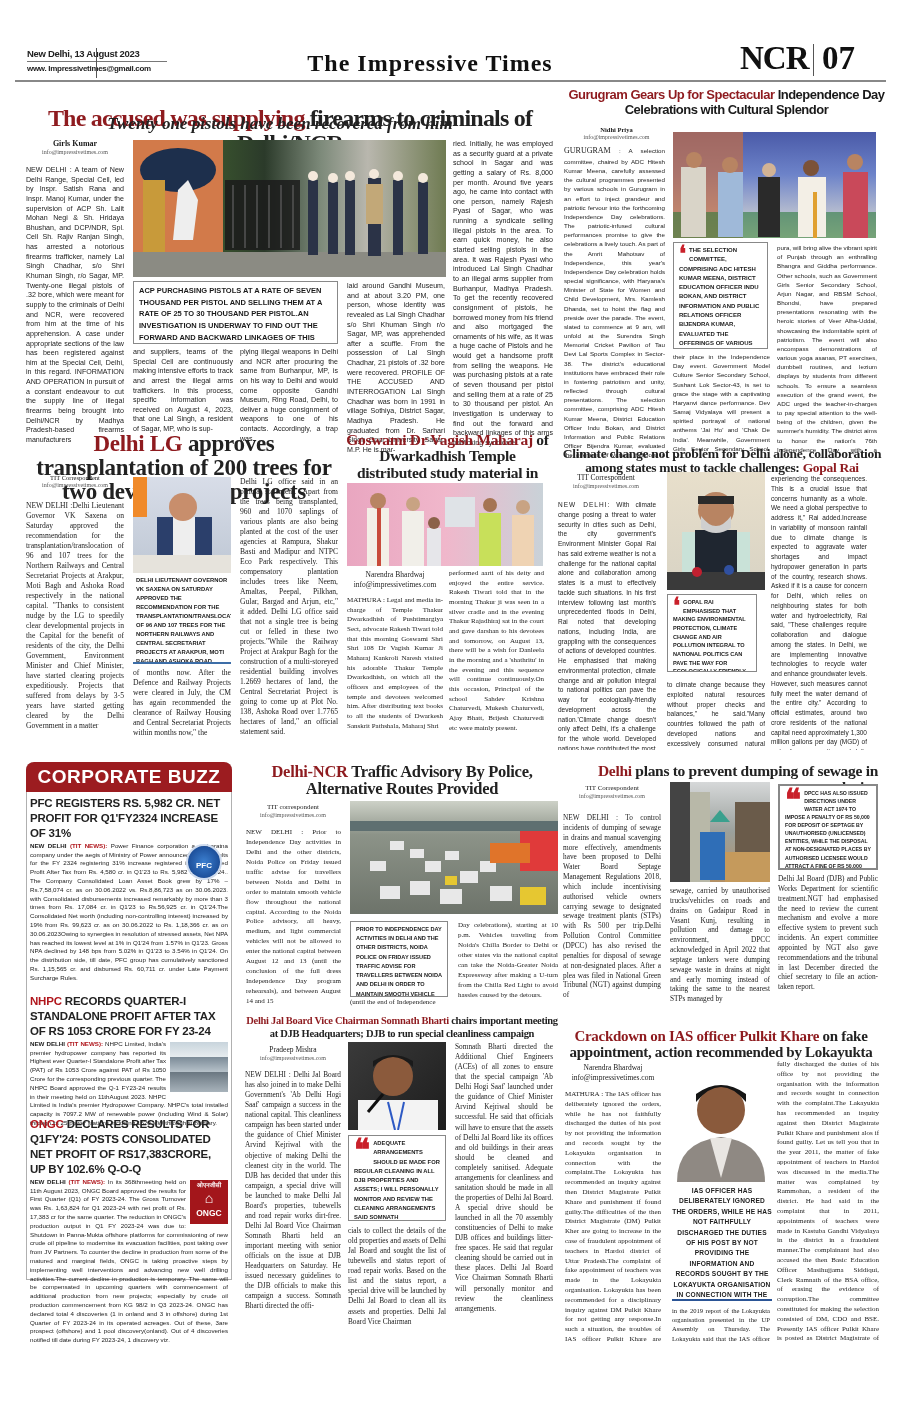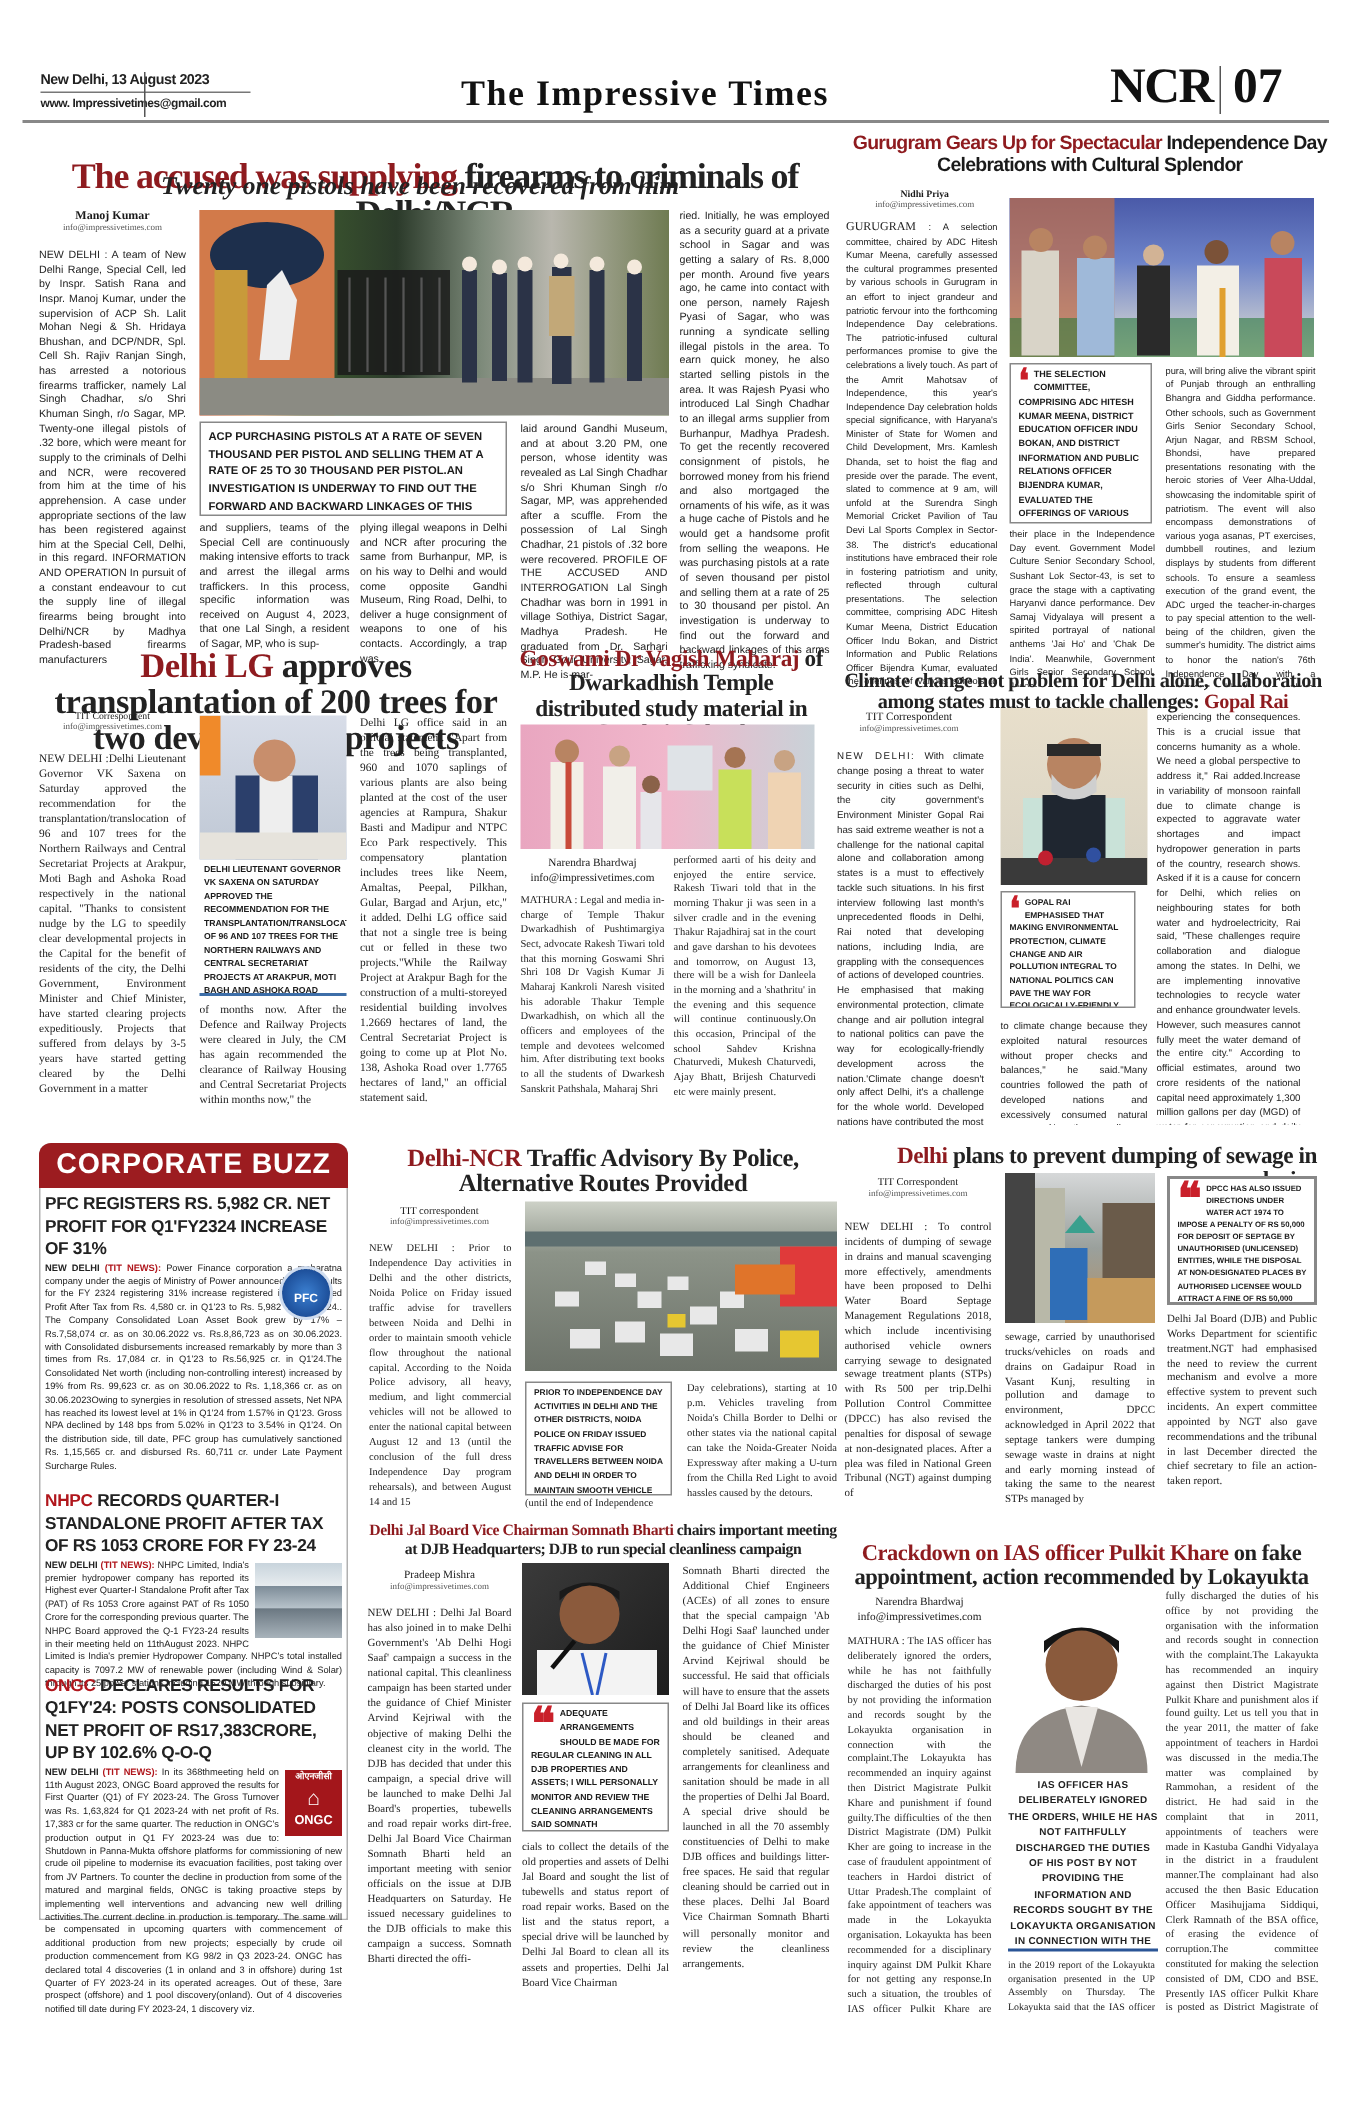--- a/index.html
+++ b/index.html
@@ -36,21 +36,21 @@
   <div class="abs" style="left:822px;top:40px;font-family:'Liberation Serif',serif;font-weight:bold;font-size:33px;color:#111">07</div>
   <div class="abs" style="left:15px;top:80px;width:871px;border-top:2px solid #888"></div>
 </div>
 
 <div class="abs" style="left:0;top:86px;width:560px;height:374px">
   <div class="abs hl" style="left:20px;top:20px;width:540px;font-size:24px;text-align:center;letter-spacing:-0.8px">
     <span class="red">The accused was supplying</span><span> firearms to criminals of Delhi/NCR</span>
   </div>
   <div class="abs" style="left:0;top:28px;width:560px;text-align:center;font-family:'Liberation Serif',serif;font-weight:bold;font-style:italic;font-size:17px;color:#222">Twenty one pistols have been recovered from him</div>
   <div class="abs by" style="left:25px;top:53px;width:100px">
-    <div style="font-weight:bold">Manoj Kumar</div>
+    <div style="font-weight:bold">Girls Kumar</div>
     <div class="e">info@impressivetimes.com</div>
   </div>
   <div class="abs txt" style="left:26px;top:80px;width:98px;height:290px">
     <b>NEW DELHI</b><span> :  A team of New Delhi Range, Special Cell, led by Inspr. Satish Rana and Inspr. Manoj Kumar, under the supervision of ACP Sh. Lalit Mohan Negi &amp; Sh. Hridaya Bhushan, and DCP/NDR, Spl. Cell Sh. Rajiv Ranjan Singh, has arrested a notorious firearms trafficker, namely Lal Singh Chadhar, s/o Shri Khuman Singh, r/o Sagar, MP. Twenty-one illegal pistols of .32 bore, which were meant for supply to the criminals of Delhi and NCR, were recovered from him at the time of his apprehension. A case under appropriate sections of the law has been registered against him at the Special Cell, Delhi, in this regard. INFORMATION AND OPERATION In pursuit of a constant endeavour to cut the supply line of illegal firearms being brought into Delhi/NCR by Madhya Pradesh-based firearms manufacturers</span>
   </div>
   <div class="photo" style="left:133px;top:54px;width:313px;height:137px;background:linear-gradient(90deg,#c45a3a 0%,#e29a57 12%,#3d5a2f 22%,#2b3a2a 42%,#7d8a7a 60%,#b9b7ae 75%,#6f7b52 100%)">
     <svg width="313" height="137">
       <rect x="0" y="0" width="90" height="137" fill="#d27a4a"></rect>
       <ellipse cx="45" cy="30" rx="38" ry="22" fill="#1d2f4c"></ellipse>
       <rect x="10" y="40" width="22" height="80" fill="#c89a3a"></rect>

